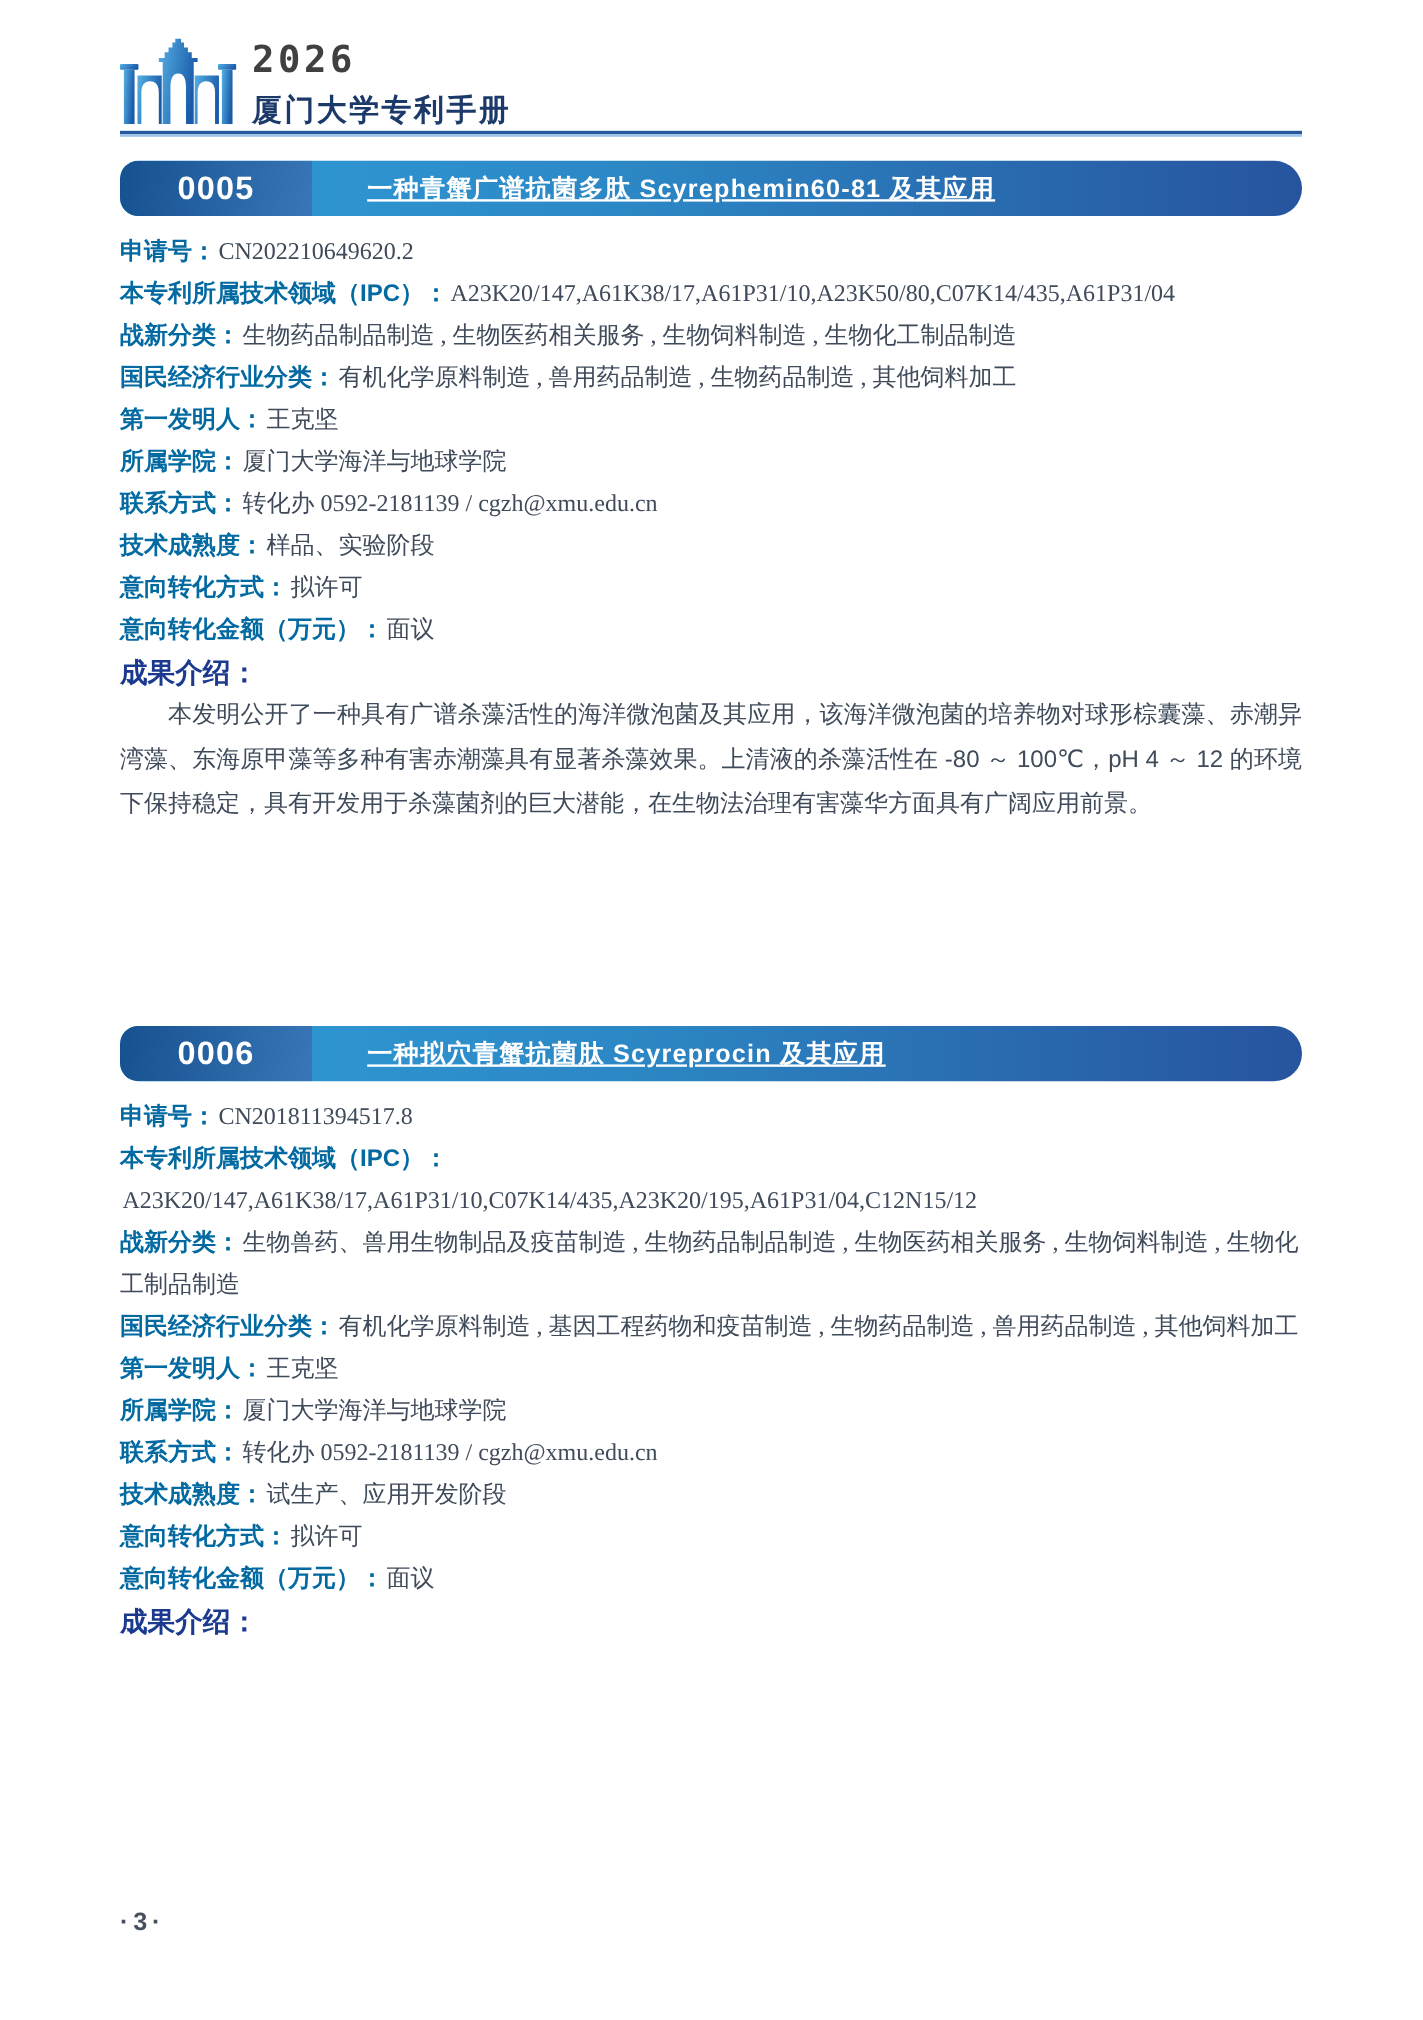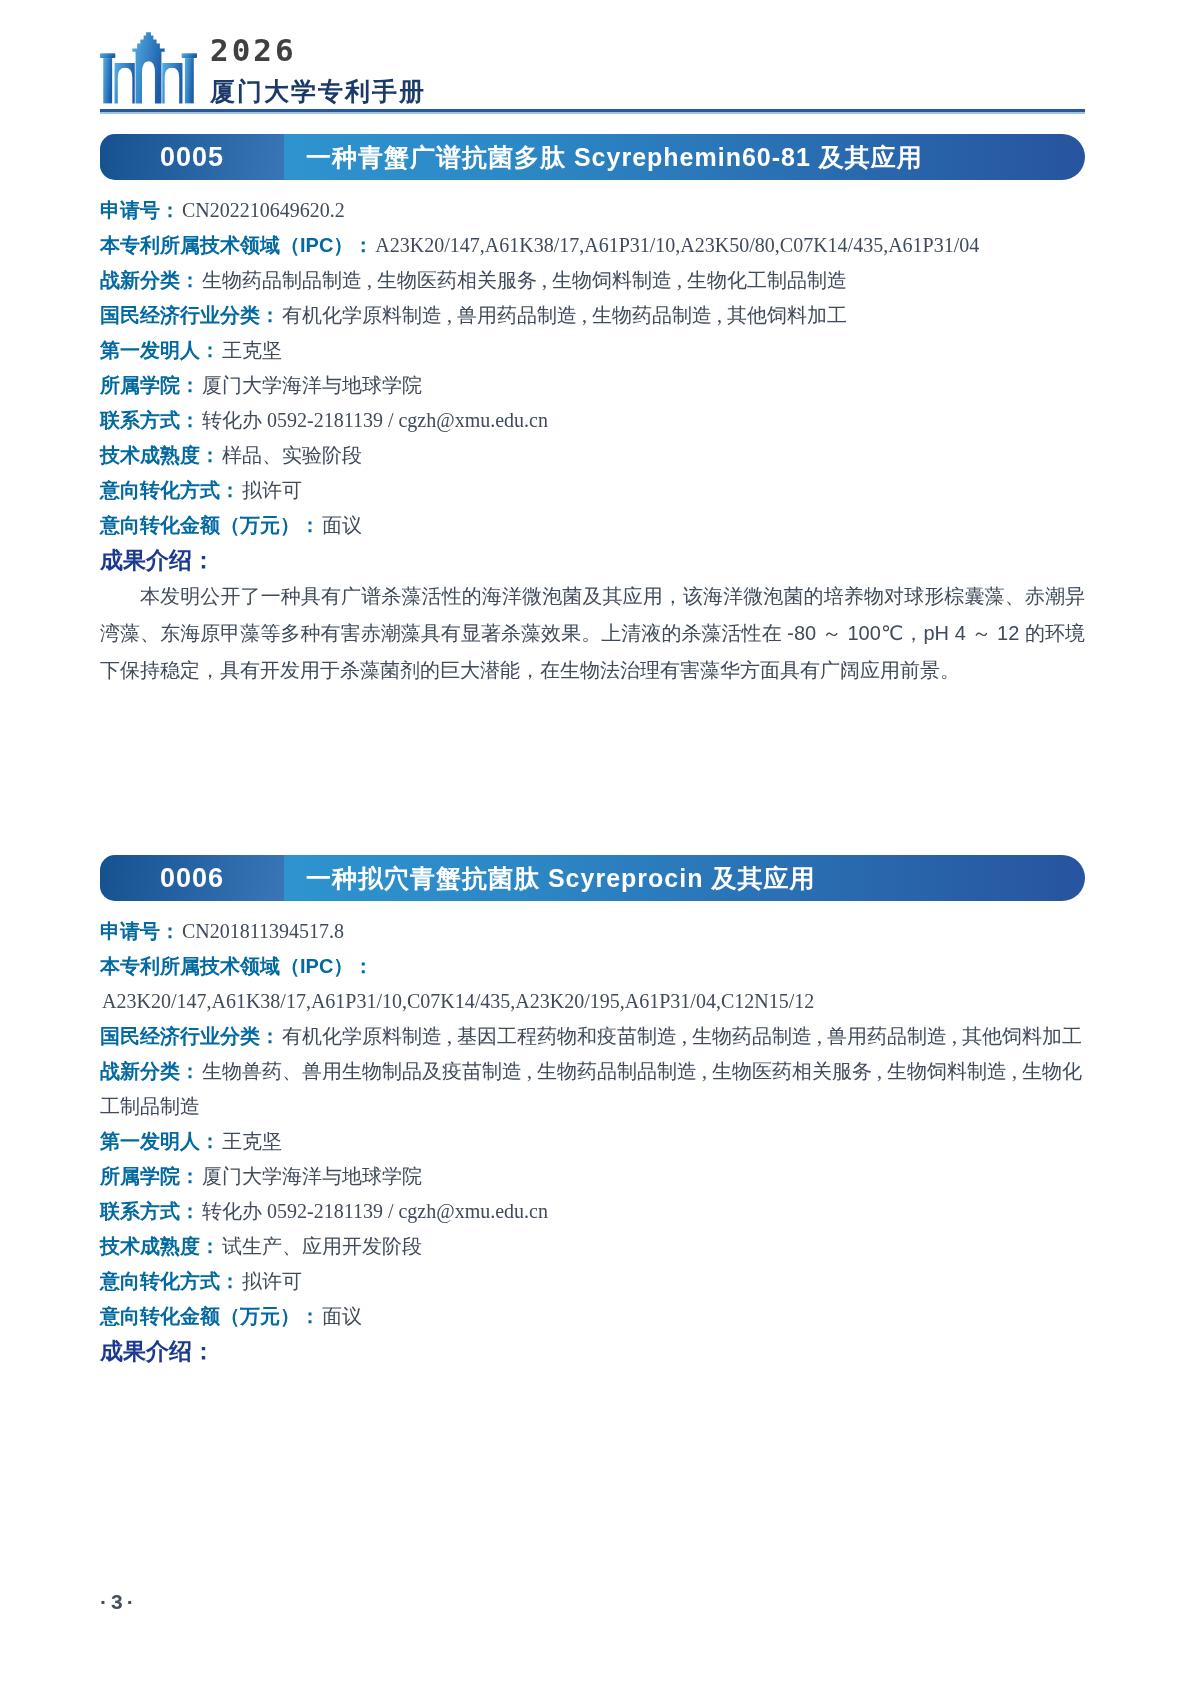--- a/index.html
+++ b/index.html
@@ -23,28 +23,29 @@
     font-size:25px;font-weight:bold;color:#1c3a69;margin-top:9px;letter-spacing:2px;
   }
   .header-rule{height:5px;background:linear-gradient(#27579f 0 58%,#9dc3e6 58% 100%);}
   
   .entry-bar{
     margin-top:20px;height:46px;display:flex;align-items:center;
     border-radius:15px 23px 23px 15px;overflow:hidden;
     background:linear-gradient(90deg,#2f9dd8 0%,#2c86c4 45%,#27549e 100%);
   }
   .entry-num{
-    width:184px;height:100%;flex:0 0 auto;display:flex;align-items:center;justify-content:center;
+    width:160px;height:100%;flex:0 0 auto;display:flex;align-items:center;justify-content:center;
     color:#ffffff;font-weight:bold;font-size:27px;letter-spacing:1px;
     background:linear-gradient(100deg,#16518f 0%,#3876b7 100%);
     border-radius:15px 0 0 15px;
   }
   .entry-title{
-    color:#ffffff;font-weight:bold;font-size:25px;padding-left:22px;letter-spacing:1px;
+    color:#ffffff;font-weight:bold;font-size:21px;padding-left:46px;letter-spacing:1px;
     white-space:nowrap;
+    text-decoration:underline;
   }
   
   .fields{margin-top:13px;}
   .field-row{font-size:20px;line-height:35px;color:#3f4a5a;}
   .flabel{color:#0369a1;font-weight:bold;}
   .fvalue{overflow-wrap:anywhere;margin-left:2px;font-family:Liberation Serif, serif;}
   .intro-label{font-size:23px;line-height:35px;color:#1b3a8f;font-weight:bold;}
   .intro{margin:0;font-size:20px;line-height:37px;color:#3f4a5a;text-indent:2em;text-align:justify;}
   .entry-0006{margin-top:166px;}
   
@@ -107,22 +108,22 @@
   </section>
 
   <section class="entry entry-0006">
     <div class="entry-bar">
       <div class="entry-num">0006</div>
       <div class="entry-title">一种拟穴青蟹抗菌肽 Scyreprocin 及其应用</div>
     </div>
     <div class="fields">
       <div class="field-row"><span class="flabel">申请号：</span><span class="fvalue">CN201811394517.8</span></div>
       <div class="field-row"><span class="flabel">本专利所属技术领域（IPC）：</span><span class="fvalue">A23K20/147,A61K38/17,A61P31/10,C07K14/435,A23K20/195,A61P31/04,C12N15/12</span></div>
+      <div class="field-row"><span class="flabel">战新分类：</span><span class="fvalue">生物兽药、兽用生物制品及疫苗制造 , 生物药品制品制造 , 生物医药相关服务 , 生物饲料制造 , 生物化工制品制造</span></div>
       <div class="field-row"><span class="flabel">国民经济行业分类：</span><span class="fvalue">有机化学原料制造 , 基因工程药物和疫苗制造 , 生物药品制造 , 兽用药品制造 , 其他饲料加工</span></div>
-      <div class="field-row"><span class="flabel">战新分类：</span><span class="fvalue">生物兽药、兽用生物制品及疫苗制造 , 生物药品制品制造 , 生物医药相关服务 , 生物饲料制造 , 生物化工制品制造</span></div>
       <div class="field-row"><span class="flabel">第一发明人：</span><span class="fvalue">王克坚</span></div>
       <div class="field-row"><span class="flabel">所属学院：</span><span class="fvalue">厦门大学海洋与地球学院</span></div>
       <div class="field-row"><span class="flabel">联系方式：</span><span class="fvalue">转化办 0592-2181139 / cgzh@xmu.edu.cn</span></div>
       <div class="field-row"><span class="flabel">技术成熟度：</span><span class="fvalue">试生产、应用开发阶段</span></div>
       <div class="field-row"><span class="flabel">意向转化方式：</span><span class="fvalue">拟许可</span></div>
       <div class="field-row"><span class="flabel">意向转化金额（万元）：</span><span class="fvalue">面议</span></div>
     </div>
     <div class="intro-label">成果介绍：</div>
   </section>
 

